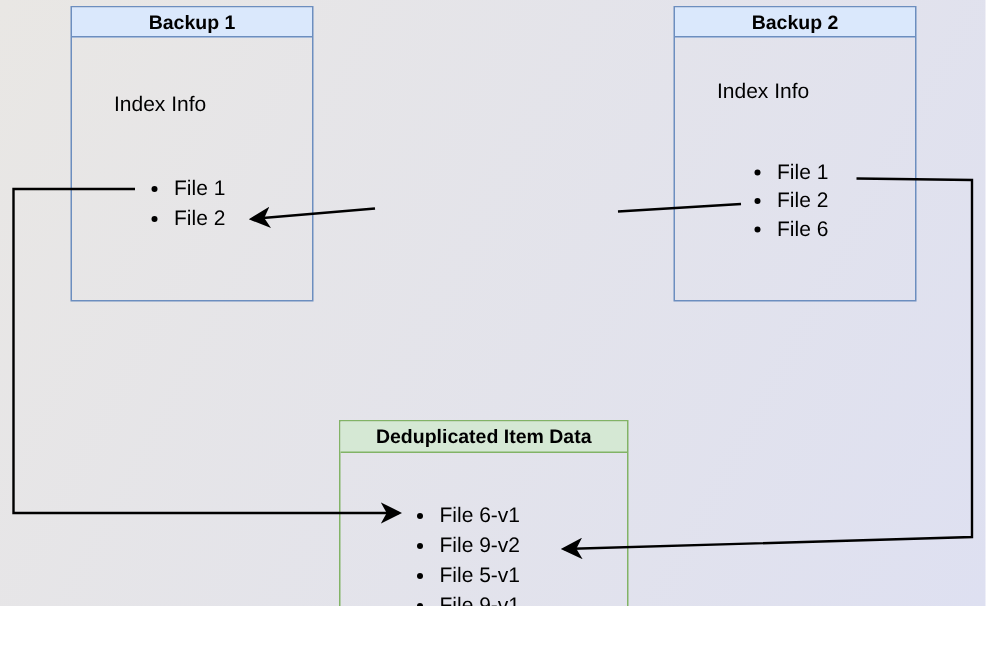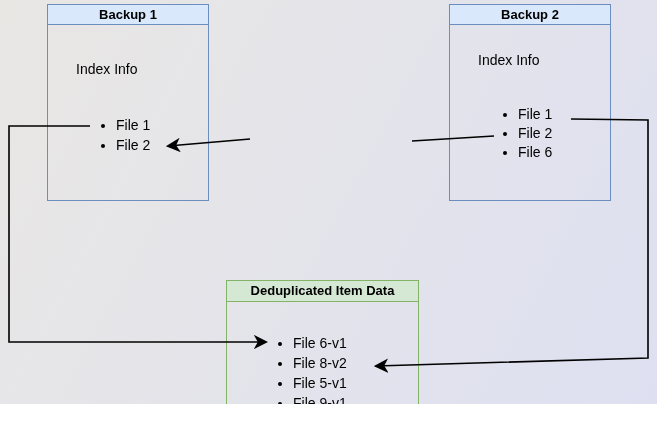--- a/index.html
+++ b/index.html
@@ -106,21 +106,21 @@
         <li>File 1</li>
         <li>File 2</li>
         <li>File 6</li>
       </ul>
   </div>
 
   <div class="box box-green" id="dedup-box" style="left:226px; top:280px; width:191px; height:156px;">
     <div class="box-header">Deduplicated Item Data</div>
     <ul class="filelist">
         <li>File 6-v1</li>
-        <li>File 8-v2</li>
+        <li>File 9-v2</li>
         <li>File 5-v1</li>
         <li>File 9-v1</li>
       </ul>
   </div>
 
 
   <svg class="arrows" width="657" height="442" viewBox="0 0 657 442">
     <defs>
       <marker id="ah" viewBox="0 0 10 10" refX="8.5" refY="5" markerWidth="9" markerHeight="9" orient="auto">
         <path d="M0,0 L10,5 L0,10 L2.8,5 Z"></path>

